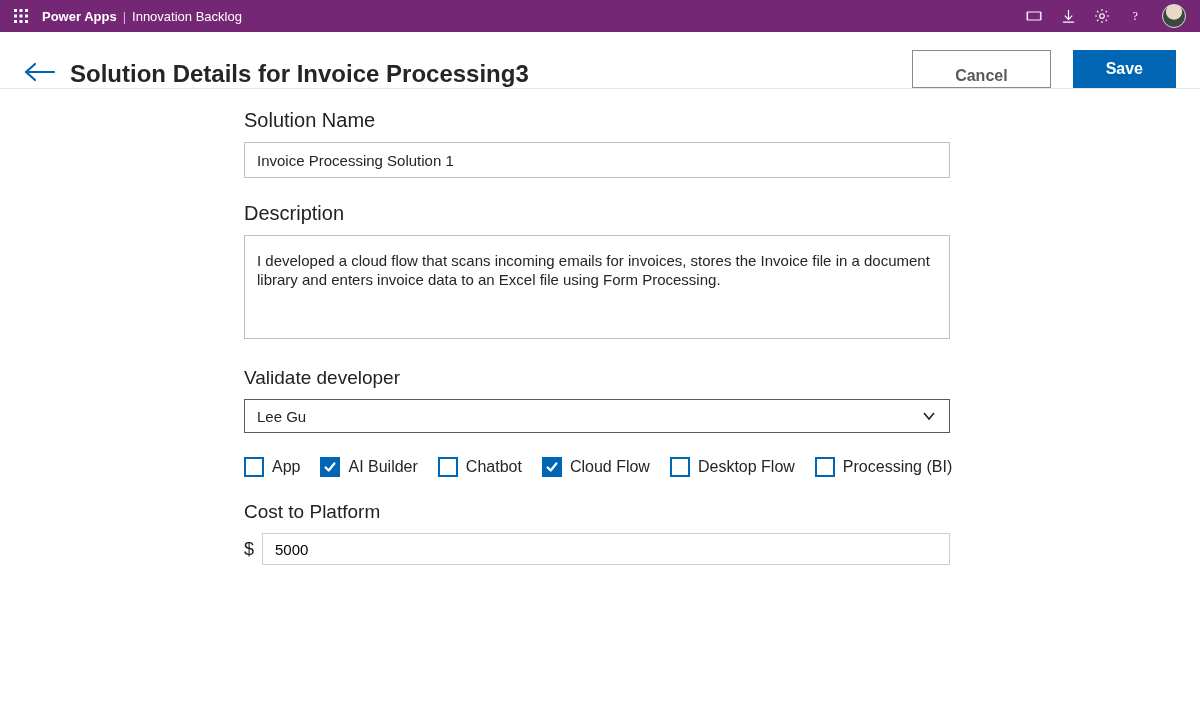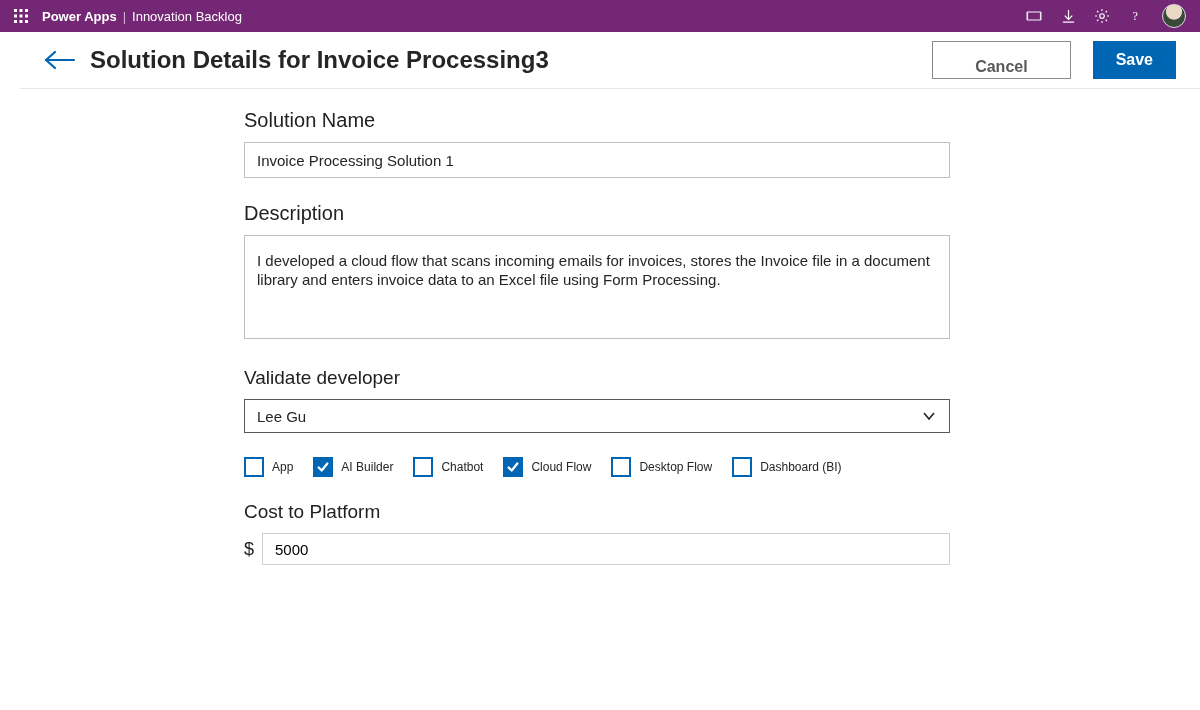--- a/index.html
+++ b/index.html
@@ -33,23 +33,22 @@
     .top-icon { width: 16px; height: 16px; display:inline-flex; align-items:center; justify-content:center; cursor:pointer; }
     .avatar {
       width: 24px; height: 24px; border-radius: 50%;
       background: radial-gradient(circle at 50% 30%, #e8d8c5 40%, #3a4a3a 45%);
       border: 1px solid #ddd; cursor:pointer;
     }
     .page-header {
       height: 57px;
       border-bottom: 1px solid #e6e6e6;
       display: flex;
-      align-items: center;
+      align-items: flex-end;
       padding: 0 24px;
-      margin-left: 20px;
     }
     .back-arrow {
       width: 32px; height: 32px; display:flex; align-items:center; justify-content:center;
       margin-right: 14px; cursor:pointer;
     }
     .page-title {
       font-size: 24px;
       font-weight: 600;
       color: #252525;
     }
@@ -62,21 +61,21 @@
       color: #595959;
       font-size: 16px;
       font-weight: 600;
       cursor: pointer;
       margin-left: 22px;
     }
     .btn-primary {
       background: #0066b3;
       border-color: #0066b3;
       color: #ffffff;
-      padding: 0 22px;
+      padding: 0 32px;
     }
     .form-area {
       padding: 20px 0 0 244px;
       width: 100%;
     }
     .field-group { margin-bottom: 24px; }
     .field-label {
       font-size: 19px;
       font-weight: 400;
       color: #222222;
@@ -102,21 +101,21 @@
       align-items: center;
       justify-content: space-between;
       cursor: pointer;
       color: #252525;
     }
     .select-box.placeholder-style { color: #595959; }
     .chevron { width:16px; height:16px; display:flex; align-items:center; justify-content:center; }
     .checkbox-row {
       display:flex; align-items:center; gap: 20px;
       margin-top: 16px;
-      font-size: 12px;
+      font-size: 16px;
       color: #252525;
     }
     .cb-item { display:flex; align-items:center; gap:8px; cursor:pointer; }
     .cb {
       width: 20px; height: 20px;
       border: 2px solid #0066b3;
       display:inline-flex; align-items:center; justify-content:center;
       background:#fff;
     }
     .cb.checked {
@@ -246,21 +245,21 @@
             </svg>
           </span>
           <span>Cloud Flow</span>
         </div>
         <div class="cb-item">
           <span class="cb"></span>
           <span>Desktop Flow</span>
         </div>
         <div class="cb-item">
           <span class="cb"></span>
-          <span>Dashboard (BI)</span>
+          <span>Processing (BI)</span>
         </div>
       </div>
   </div>
 
   <div class="field-group">
     <label class="field-label">Cost to Platform</label>
     <div class="cost-row">
       <span class="dollar">$</span>
       <input class="cost-input" type="text" value="5000" style="">
     </div>

